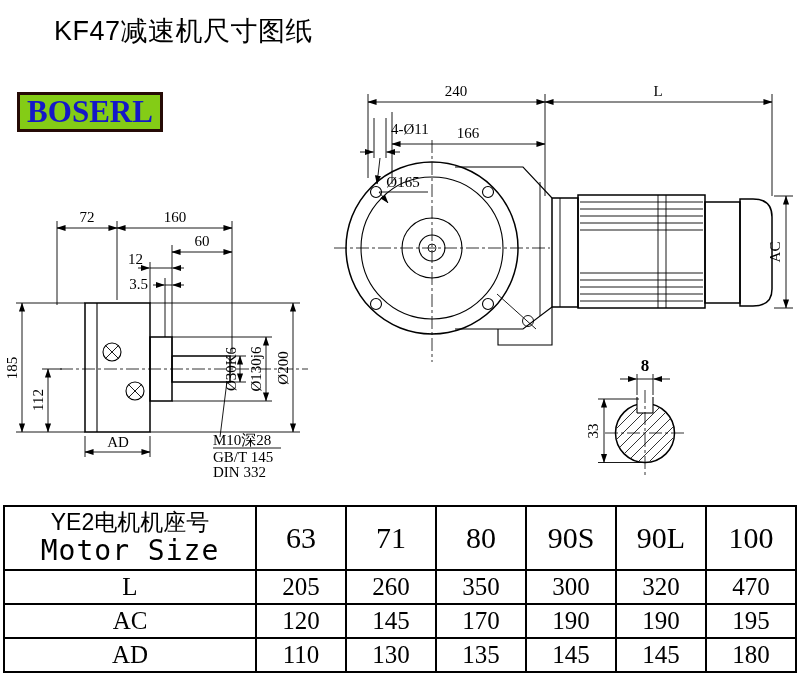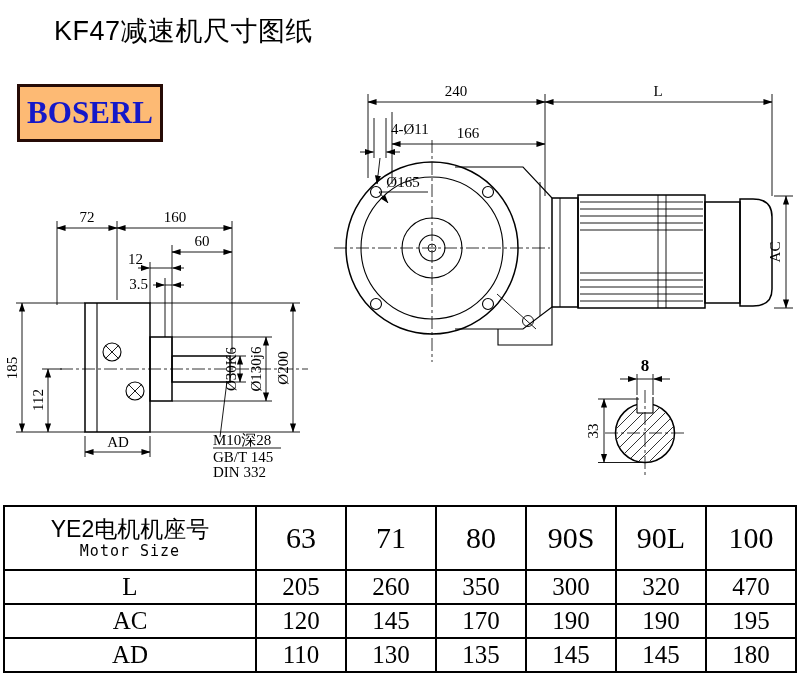--- a/index.html
+++ b/index.html
@@ -1,35 +1,35 @@
 <!DOCTYPE html>
 <html><head>
 <meta charset="utf-8">
 <style>
   *{margin:0;padding:0;box-sizing:border-box}
   html,body{width:800px;height:678px}
   body{background:#fff;font-family:"Liberation Sans",sans-serif;position:relative;overflow:hidden;color:#000}
   .title{position:absolute;left:54px;top:13px;font-size:27px;font-weight:normal;letter-spacing:.5px}
-  .logo-box{position:absolute;left:17px;top:84px;width:146px;height:58px;border:3px solid #260b06;background:#fdba74;display:flex;align-items:center;justify-content:center}
+  .logo-box{position:absolute;left:17px;top:92px;width:146px;height:40px;border:3px solid #260b06;background:#84cc16;display:flex;align-items:center;justify-content:center}
   .logo-text{font-family:"Liberation Serif",serif;font-size:31px;font-weight:bold;color:#1518c8}
   .drawing{position:absolute;left:0;top:0}
   .ln{stroke:#000;stroke-width:1.5;fill:none}
   .med{stroke:#000;stroke-width:1.1;fill:none}
   .thin{stroke:#000;stroke-width:.9;fill:none}
   .cl{stroke:#000;stroke-width:.8;fill:none;stroke-dasharray:13 3 3 3}
   .dim{stroke:#000;stroke-width:.9;fill:none}
   .hatch{stroke:#000;stroke-width:.8}
   text{font-family:"Liberation Serif",serif;font-size:15px;fill:#000}
   text.big{font-size:17px;font-weight:bold}
   table{position:absolute;left:3px;top:505px;width:794px;border-collapse:collapse;background:#fff;text-align:center}
   td,th{border:2px solid #000;font-weight:normal;line-height:1.15;padding:0;vertical-align:middle}
   th{height:64px}
   td{height:34px;font-family:"Liberation Serif",serif;font-size:25px}
   .cn{font-family:"Liberation Sans",sans-serif;font-size:23px}
-  .mono{font-family:"DejaVu Sans Mono",monospace;font-size:15px;letter-spacing:1px}
+  .mono{font-family:"DejaVu Sans Mono",monospace;font-size:28px;letter-spacing:1px}
   .sizecell{font-family:"Liberation Serif",serif;font-size:30px}
 </style>
 </head>
 <body>
 
 <div class="title">KF47减速机尺寸图纸</div>
 
 <div class="logo-box">
   <span class="logo-text">BOSERL</span>
 </div>

